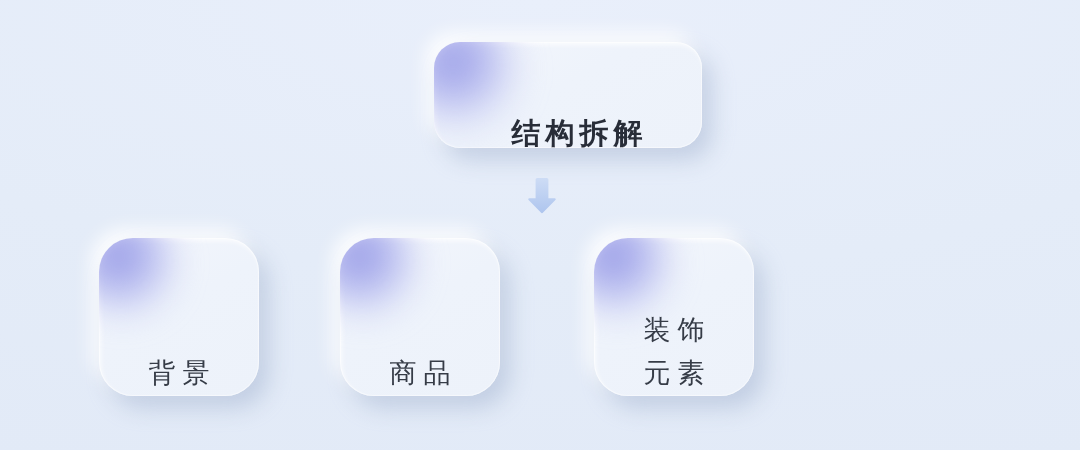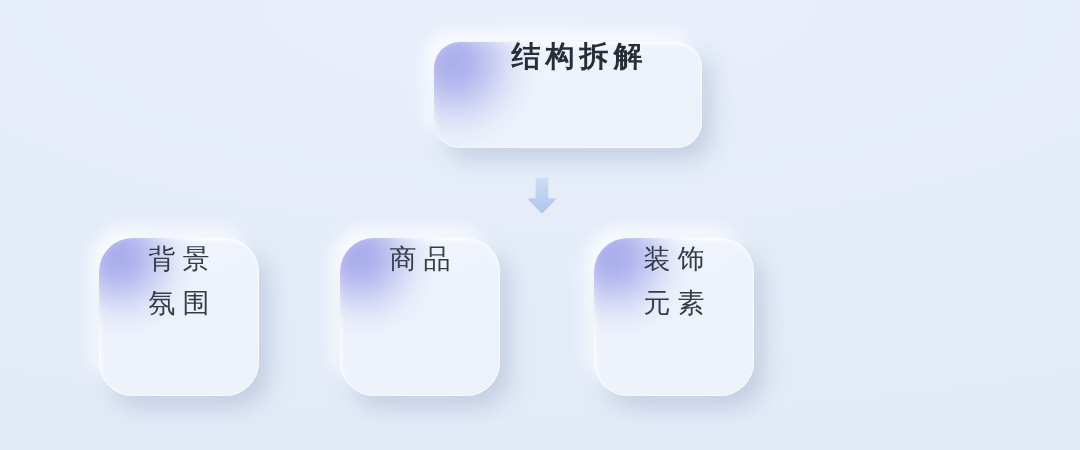--- a/index.html
+++ b/index.html
@@ -28,21 +28,21 @@
     box-sizing: border-box;
     background:
       linear-gradient(150deg, #f3f6fc 0%, #eef3fb 45%, #edf2fa 100%);
     box-shadow:
        10px 12px 22px rgba(158, 175, 205, 0.48),
       -8px -9px 18px rgba(255, 255, 255, 0.92),
        0 0 0 1px rgba(255,255,255,0.45) inset,
        2px 3px 5px rgba(255,255,255,0.75) inset;
     overflow: hidden;
     display: flex;
-    align-items: flex-start;
+    align-items: flex-end;
     justify-content: center;
   }
 
   
   .blob {
     position: absolute;
     border-radius: 50%;
     background:
       radial-gradient(circle at 45% 42%,
         rgba(128,131,224,0.82) 0%,
@@ -140,21 +140,20 @@
         <stop offset="100%" stop-color="#aec5ee"></stop>
       </linearGradient>
     </defs>
     <path d="M13.2 2 H22.8 A1.6 1.6 0 0 1 24.4 3.6 V22.2 H30.6 A1.1 1.1 0 0 1 31.4 24.1 L19.1 36.6 A1.5 1.5 0 0 1 16.9 36.6 L4.6 24.1 A1.1 1.1 0 0 1 5.4 22.2 H11.6 V3.6 A1.6 1.6 0 0 1 13.2 2 Z" fill="url(#arrGrad)"></path>
   </svg>
 
   <div class="card leaf" id="leaf-0">
     <span class="blob"></span>
     <span class="leaf-text">
       <span class="line">背景</span>
-      <span class="line">氛围</span>
     </span>
   </div>
 
   <div class="card leaf" id="leaf-1">
     <span class="blob"></span>
     <span class="leaf-text">
       <span class="line">商品</span>
     </span>
   </div>
 

